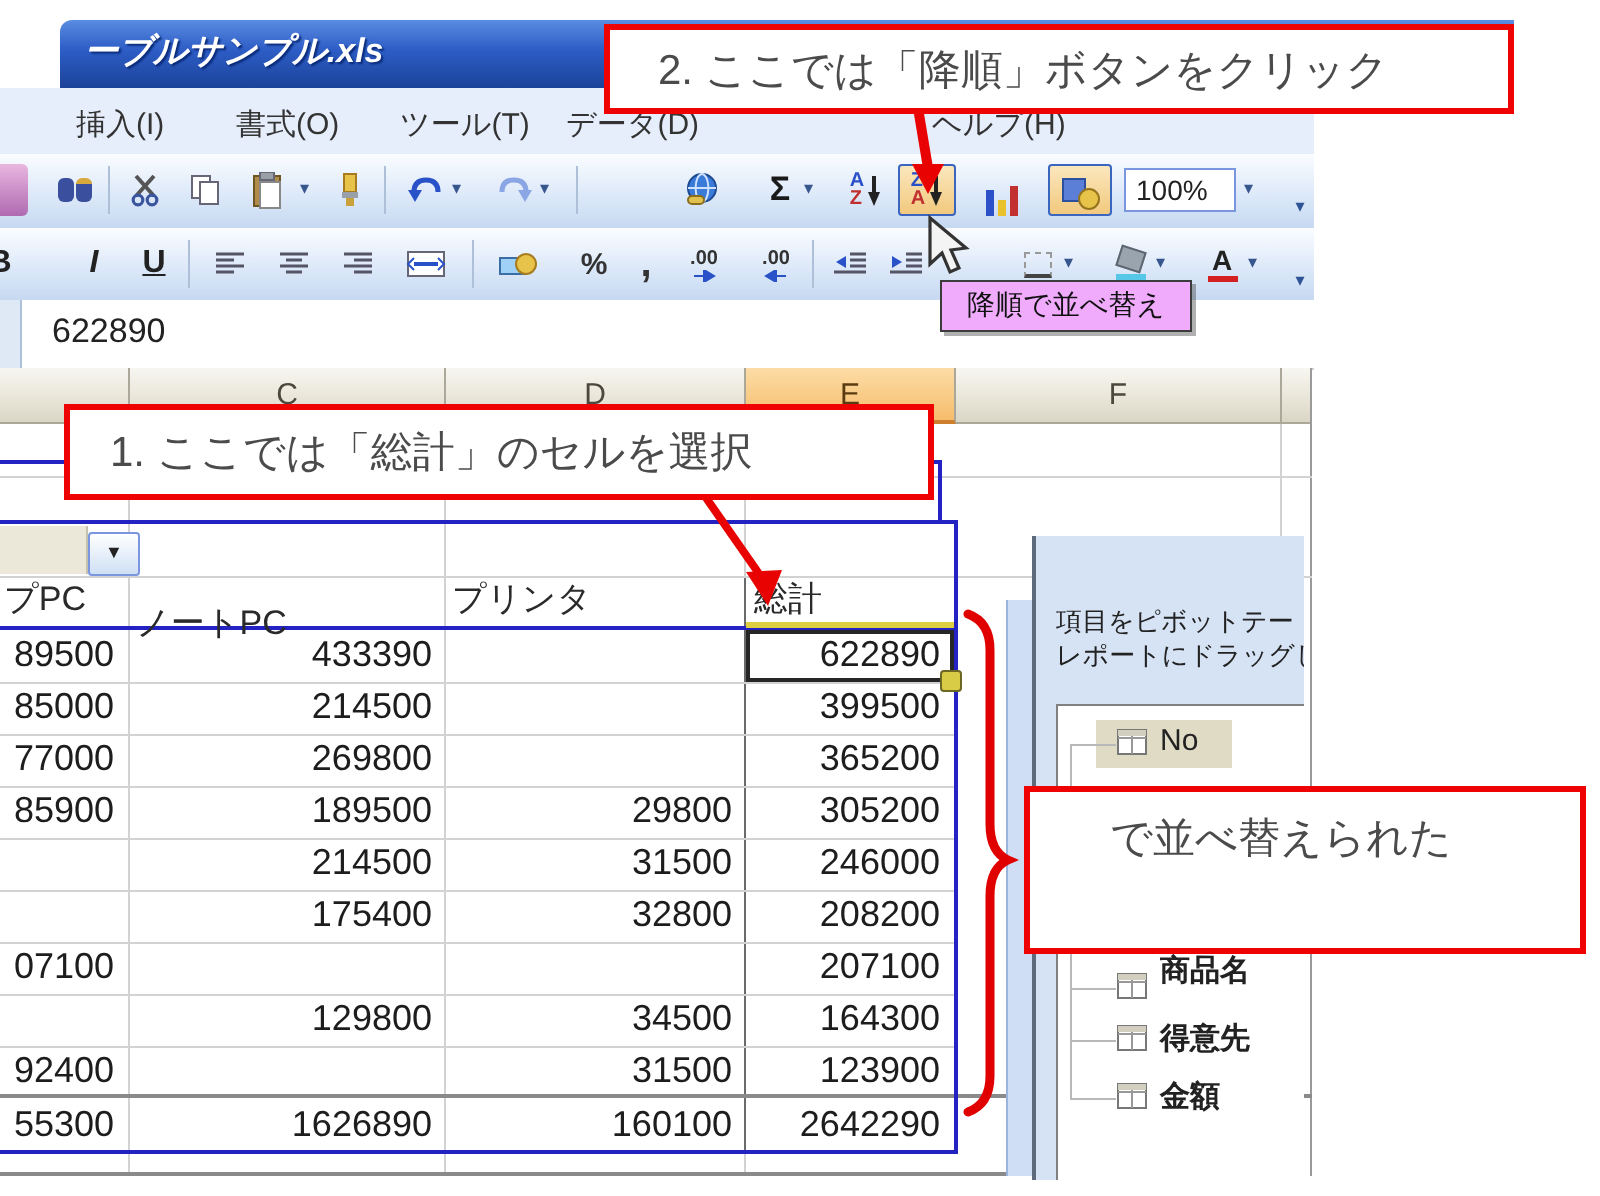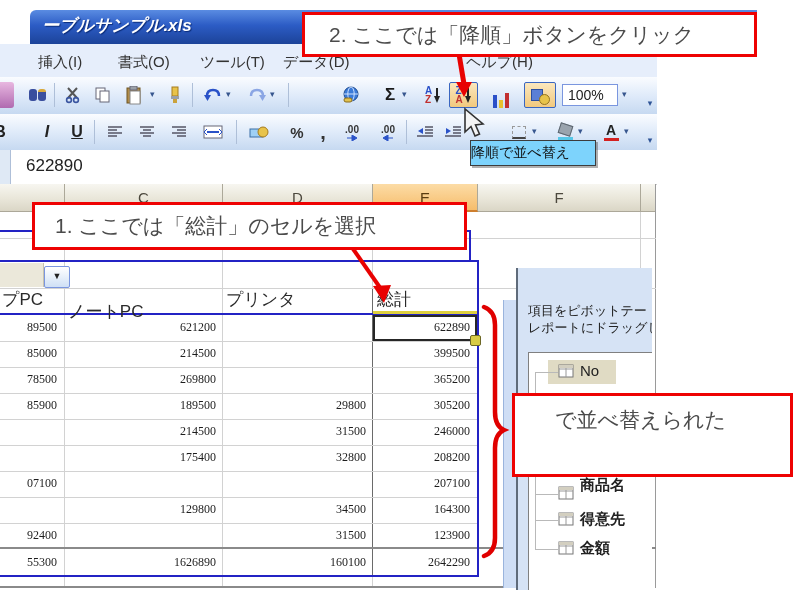--- a/index.html
+++ b/index.html
@@ -38,22 +38,22 @@
   .fbar .val{position:absolute;left:26px;top:6px;font-size:17px;color:#222;}
   
   .grid{left:0;top:184px;width:656px;height:406px;background:#fff;}
   .ch{position:absolute;top:0;height:28px;box-sizing:border-box;
       background:linear-gradient(#f7f6f0,#e9e6d9 55%,#dad6c6);
       border-right:1px solid #aca899;border-bottom:1px solid #aca899;
       font-size:15px;color:#4c483d;text-align:center;line-height:27px;}
   .ch.sel{background:linear-gradient(#fcdca6,#f6bd6c);border-bottom:2px solid #ce7f2e;color:#5a3c10;}
   .vline,.hline{position:absolute;background:#d2d2d2;}
   .blue{background:#2323c4;}
-  .rowcell{position:absolute;height:39px;font-size:12px;color:#1d1d1d;
-           text-align:right;padding-right:4px;box-sizing:border-box;line-height:25px;overflow:hidden;font-family:Liberation Serif, serif;}
+  .rowcell{position:absolute;height:39px;font-size:18px;color:#1d1d1d;
+           text-align:right;padding-right:4px;box-sizing:border-box;line-height:25px;overflow:hidden;}
   .fh{position:absolute;height:24px;font-size:17px;color:#2a2a2a;line-height:24px;}
   
   .pane{left:516px;top:268px;width:136px;height:322px;overflow:hidden;background:#d6e3f5;
         border-left:2px solid #5f6b7a;box-sizing:border-box;}
   .pane .ptitle{position:absolute;left:0;top:0;width:136px;height:26px;
         background:linear-gradient(#eaf2fd,#b9cfef);border-bottom:1px solid #98b2d8;
         font-size:14px;font-weight:bold;color:#13336e;line-height:25px;padding-left:8px;
         box-sizing:border-box;white-space:nowrap;}
   .pane .instr{position:absolute;left:10px;top:34px;font-size:13px;color:#222;
         line-height:17px;white-space:nowrap;}
@@ -62,23 +62,23 @@
   .fitem{position:absolute;font-size:15px;color:#222;}
   .fitem.b{font-weight:bold;}
   .ticon{position:absolute;width:16px;height:14px;}
   .tline{position:absolute;background:#b9b9b9;}
   .nohl{position:absolute;background:#e0dbc4;}
   
   .co{position:absolute;background:#fff;border:3px solid #ee0202;color:#4b4b4b;
       font-size:21px;z-index:55;box-sizing:border-box;}
   .co .ln{white-space:nowrap;}
   
-  .tip{position:absolute;left:470px;top:140px;width:124px;height:24px;background:#7dd3fc;
+  .tip{position:absolute;left:470px;top:140px;width:124px;height:24px;background:#f0abfc;
        border:1px solid #3c3c3c;box-shadow:2px 2px 0 rgba(80,80,80,.45);font-size:14px;
-       color:#111;line-height:22px;text-align:left;z-index:65;white-space:nowrap;}
+       color:#111;line-height:22px;text-align:center;z-index:65;white-space:nowrap;}
   .filterbtn{position:absolute;left:44px;top:82px;width:24px;height:20px;
        background:linear-gradient(#ffffff,#cfe0f5);border:1px solid #7a96df;border-radius:2px;
        font-size:9px;color:#222;text-align:center;line-height:19px;}
   .scrollstrip{left:503px;top:300px;width:13px;height:288px;background:#cfdef5;
        border-left:1px solid #9ab4dd;border-right:1px solid #9ab4dd;}
   .selcell{position:absolute;left:373px;top:131px;width:104px;height:26px;
        border:2px solid #262626;box-sizing:border-box;z-index:6;}
   .selyellow{position:absolute;left:373px;top:127px;width:104px;height:3px;background:#ddcf3f;z-index:7;}
   .seldot{position:absolute;left:470px;top:151px;width:9px;height:9px;background:#d8cb45;
        border:1px solid #6d6726;border-radius:2px;z-index:8;}
@@ -334,32 +334,32 @@
     <div class="abs" style="left:0;top:79px;width:43px;height:24px;background:#ebe8da;border-right:1px solid #c6c2b0"></div>
     <div class="filterbtn">▼</div>
 
     <div class="fh" style="left:2px;top:104px">プPC</div>
     <div class="fh" style="left:68px;top:116px">ノートPC</div>
     <div class="fh" style="left:226px;top:104px">プリンタ</div>
     <div class="fh" style="left:377px;top:104px">総計</div>
 
     <div>
       <div class="rowcell" style="left:0;top:131px;width:61px">89500</div>
-      <div class="rowcell" style="left:65px;top:131px;width:155px">621200</div>
+      <div class="rowcell" style="left:65px;top:131px;width:155px">433390</div>
       <div class="rowcell" style="left:223px;top:131px;width:147px"></div>
       <div class="rowcell" style="left:373px;top:131px;width:101px">622890</div>
     </div>
     <div>
       <div class="rowcell" style="left:0;top:157px;width:61px">85000</div>
       <div class="rowcell" style="left:65px;top:157px;width:155px">214500</div>
       <div class="rowcell" style="left:223px;top:157px;width:147px"></div>
       <div class="rowcell" style="left:373px;top:157px;width:101px">399500</div>
     </div>
     <div>
-      <div class="rowcell" style="left:0;top:183px;width:61px">78500</div>
+      <div class="rowcell" style="left:0;top:183px;width:61px">77000</div>
       <div class="rowcell" style="left:65px;top:183px;width:155px">269800</div>
       <div class="rowcell" style="left:223px;top:183px;width:147px"></div>
       <div class="rowcell" style="left:373px;top:183px;width:101px">365200</div>
     </div>
     <div>
       <div class="rowcell" style="left:0;top:209px;width:61px">85900</div>
       <div class="rowcell" style="left:65px;top:209px;width:155px">189500</div>
       <div class="rowcell" style="left:223px;top:209px;width:147px">29800</div>
       <div class="rowcell" style="left:373px;top:209px;width:101px">305200</div>
     </div>

